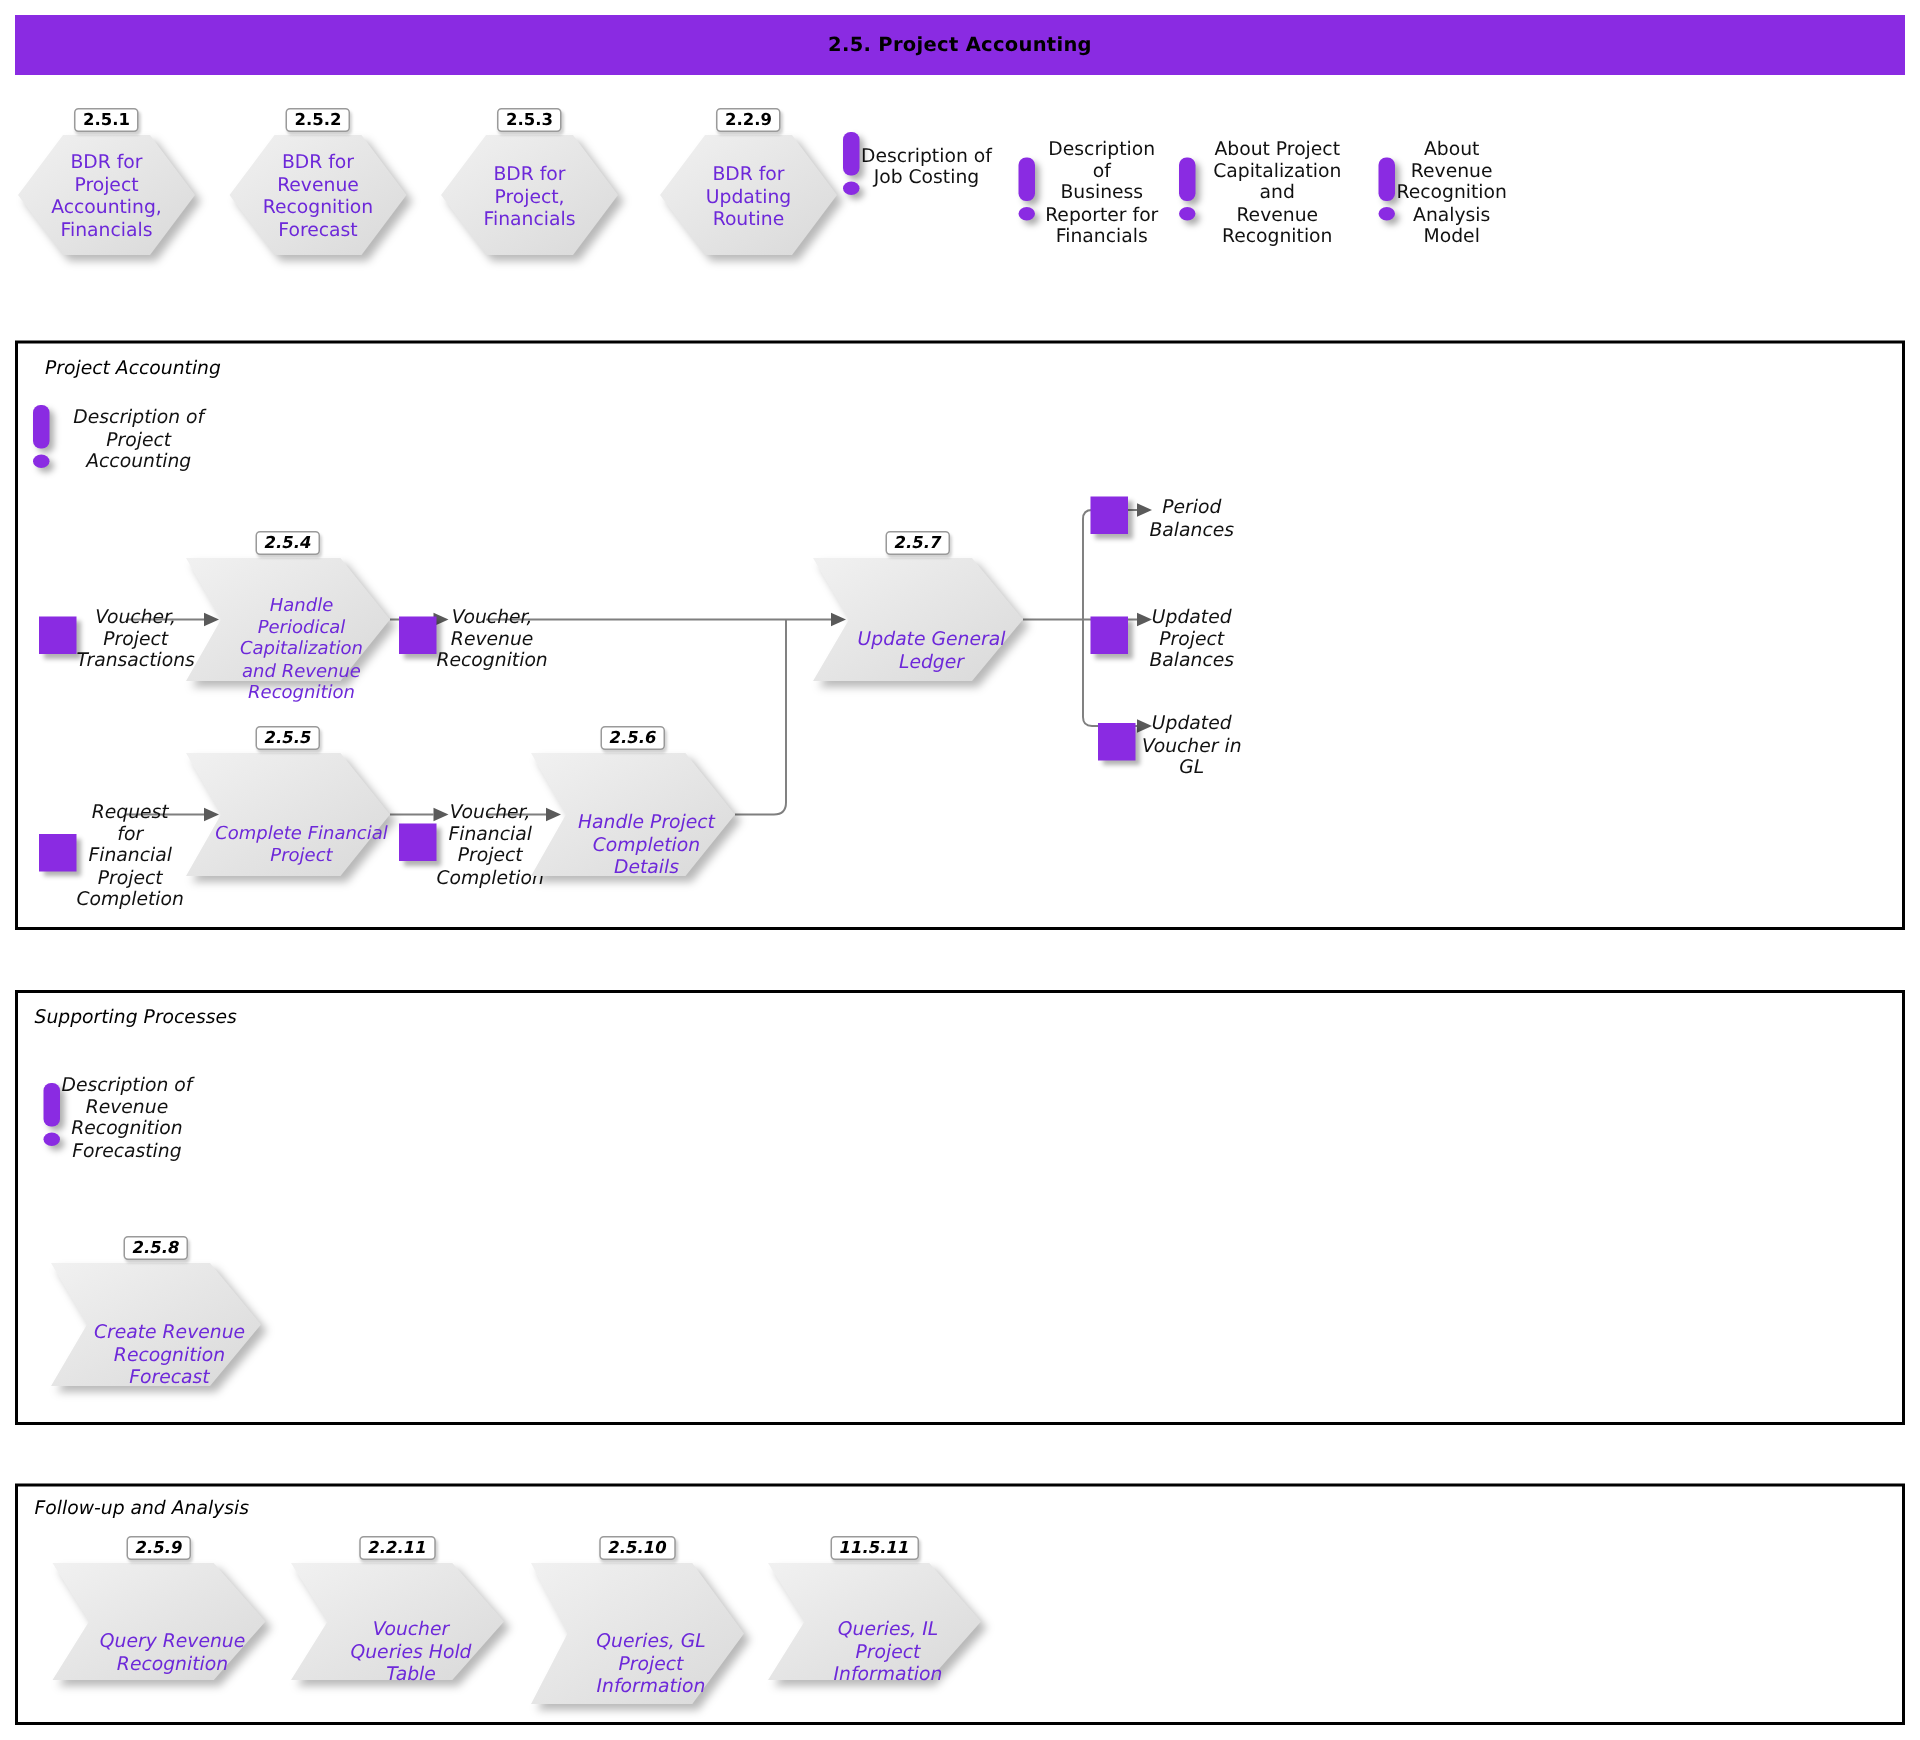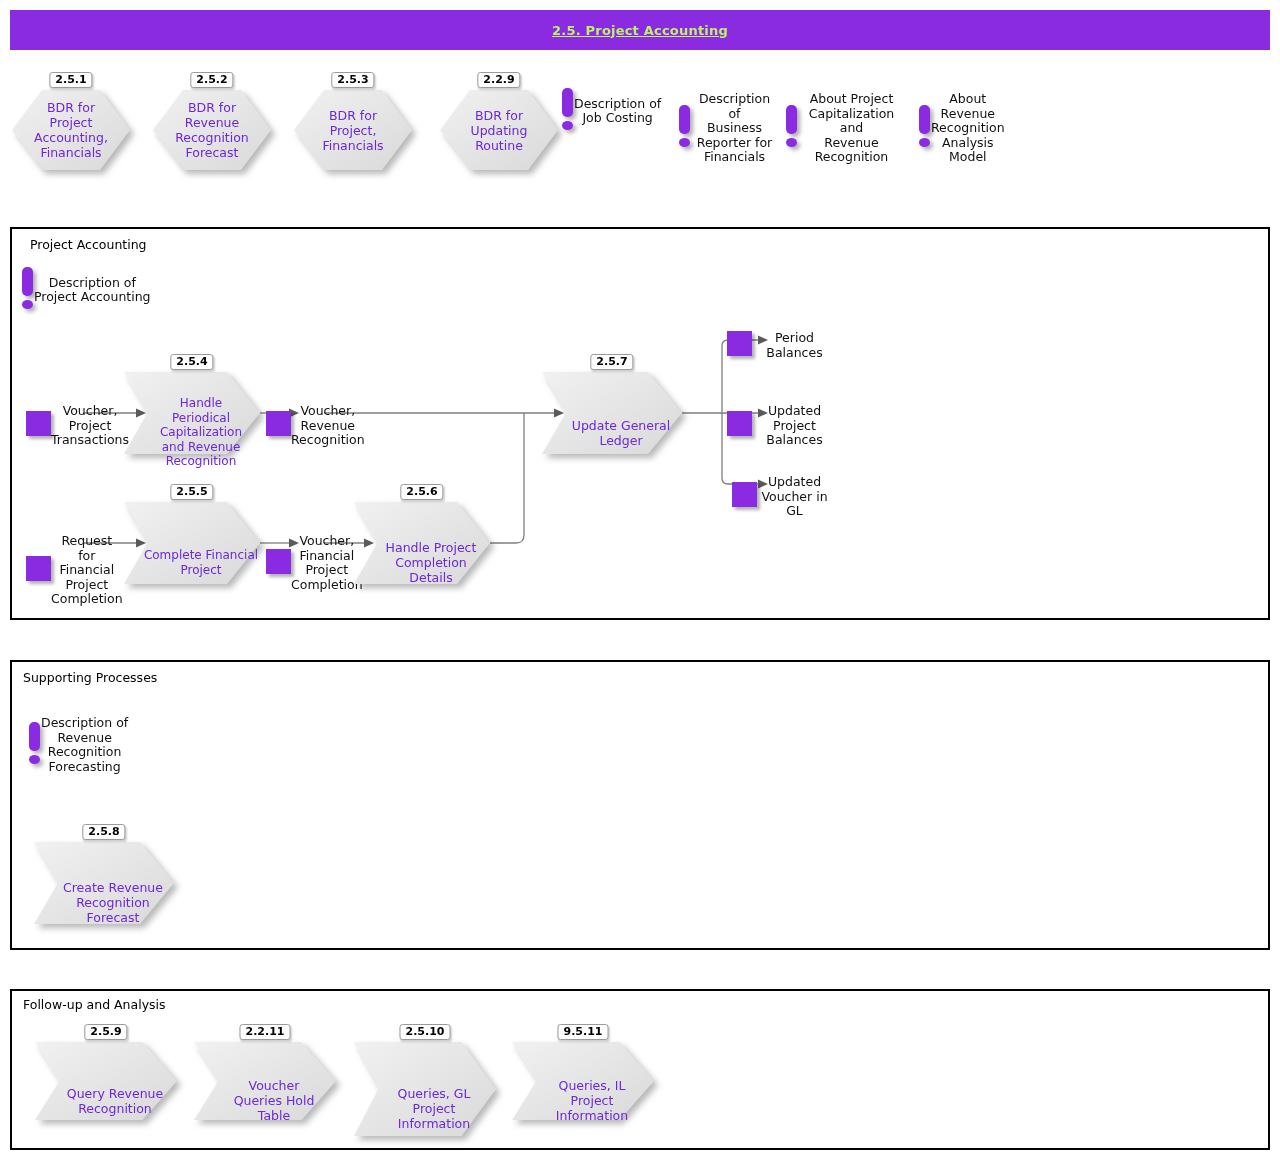--- a/index.html
+++ b/index.html
@@ -8,25 +8,25 @@
     width:1280px; height:1160px; position:relative;
     font-family:"DejaVu Sans","Liberation Sans",sans-serif;
     color:#111; overflow:hidden;
   }
 
   
   .banner {
     position:absolute; left:10px; top:10px; width:1260px; height:40px;
     display:flex; align-items:center; justify-content:center;
   }
-  .banner-title { color:#bef264; font-weight:bold; font-size:13px; letter-spacing:.2px;text-decoration:underline; }
+  .banner-title { color:#000000; font-weight:bold; font-size:13px; letter-spacing:.2px; }
 
   
   .section {
-    position:absolute; border:2px solid #000; background:#fff;
+    position:absolute; border:2px solid #000; background:#fff;font-style:italic;
   }
   .section-title { position:absolute; font-size:12.5px; color:#000; white-space:nowrap; }
 
   
   .badge {
     position:absolute; top:-18px; left:50%; transform:translateX(-50%);
     background:#fff; border:1px solid #9a9a9a; border-radius:3px;
     padding:0 5px; height:16px; line-height:14px;
     font-size:11px; font-weight:bold; color:#000; white-space:nowrap;
     box-shadow:1px 2px 2px rgba(0,0,0,0.18);
@@ -331,18 +331,18 @@
       </svg>
     <div class="badge">2.5.10</div>
     <div class="shape-label">Queries, GL
 Project
 Information</div>
   </div>
   <div class="shape-wrap chev" style="left:500px;top:51px;width:142px;height:78px">
     <svg class="shape" viewBox="0 0 140 82" preserveAspectRatio="none">
         <polygon points="0,0 106,0 140,41 106,82 0,82 24,41" fill="url(#gShape)"></polygon>
       </svg>
-    <div class="badge">9.5.11</div>
+    <div class="badge">11.5.11</div>
     <div class="shape-label">Queries, IL
 Project
 Information</div>
   </div>
 </div>
 
 </body></html>

